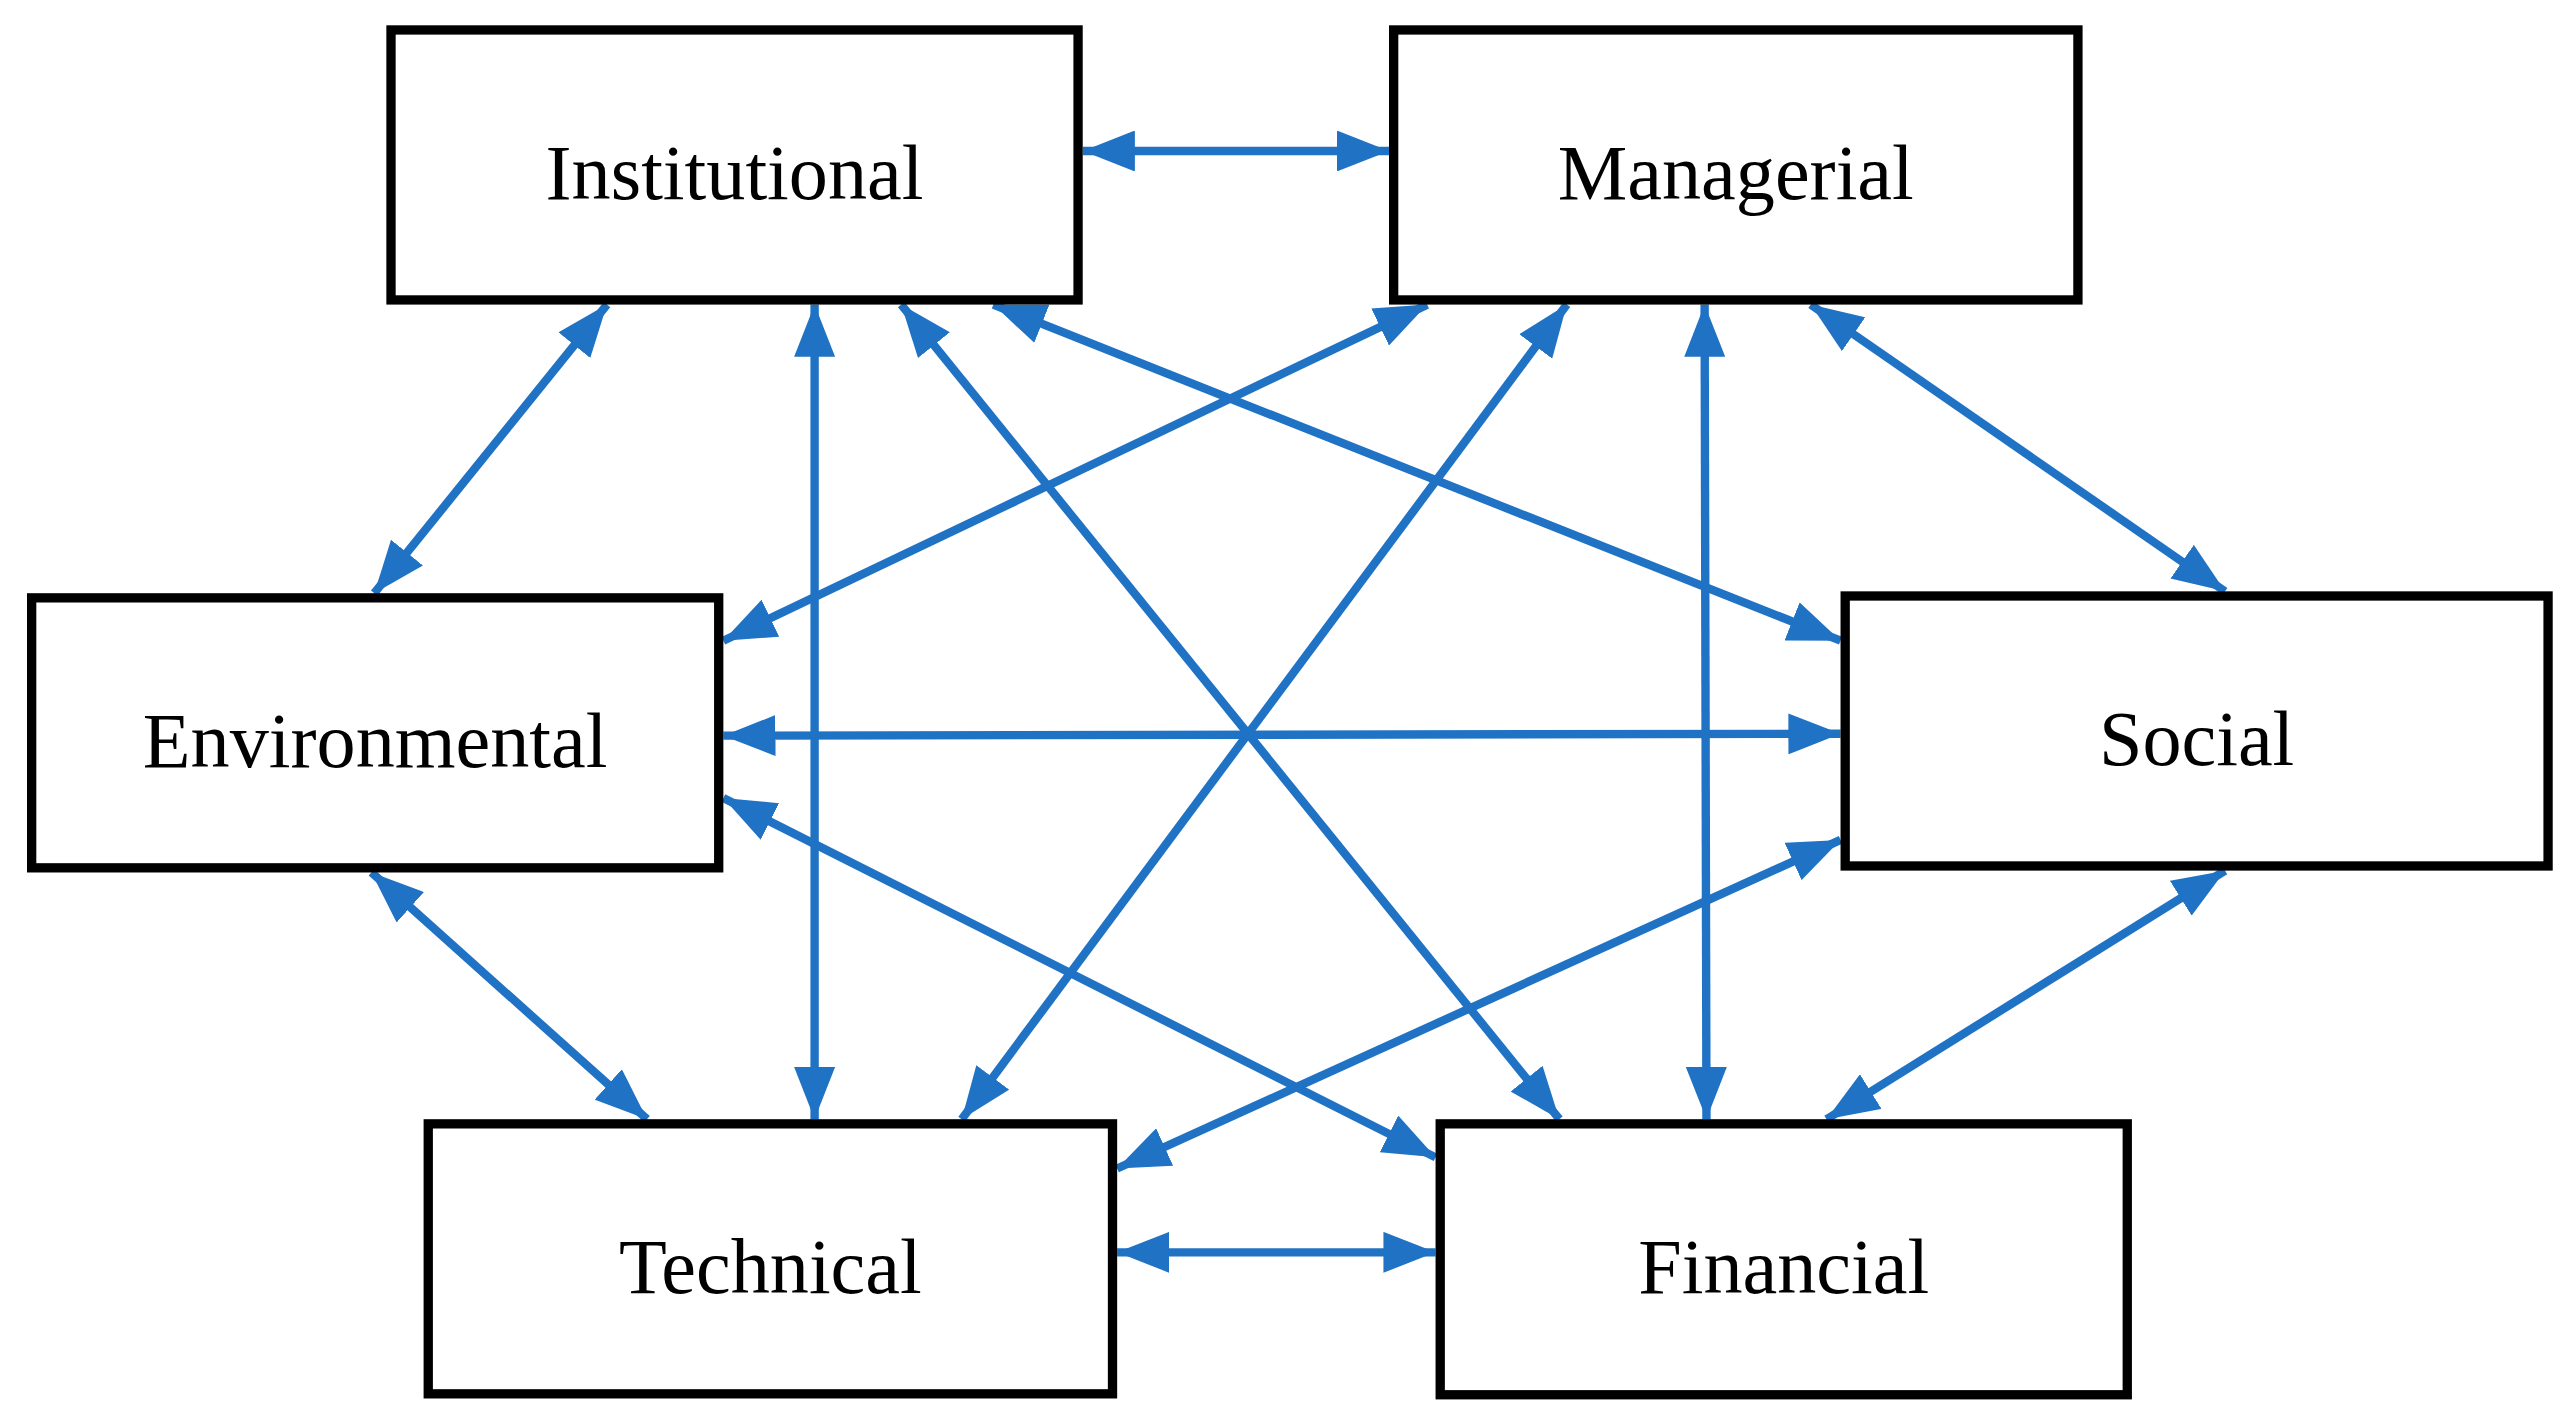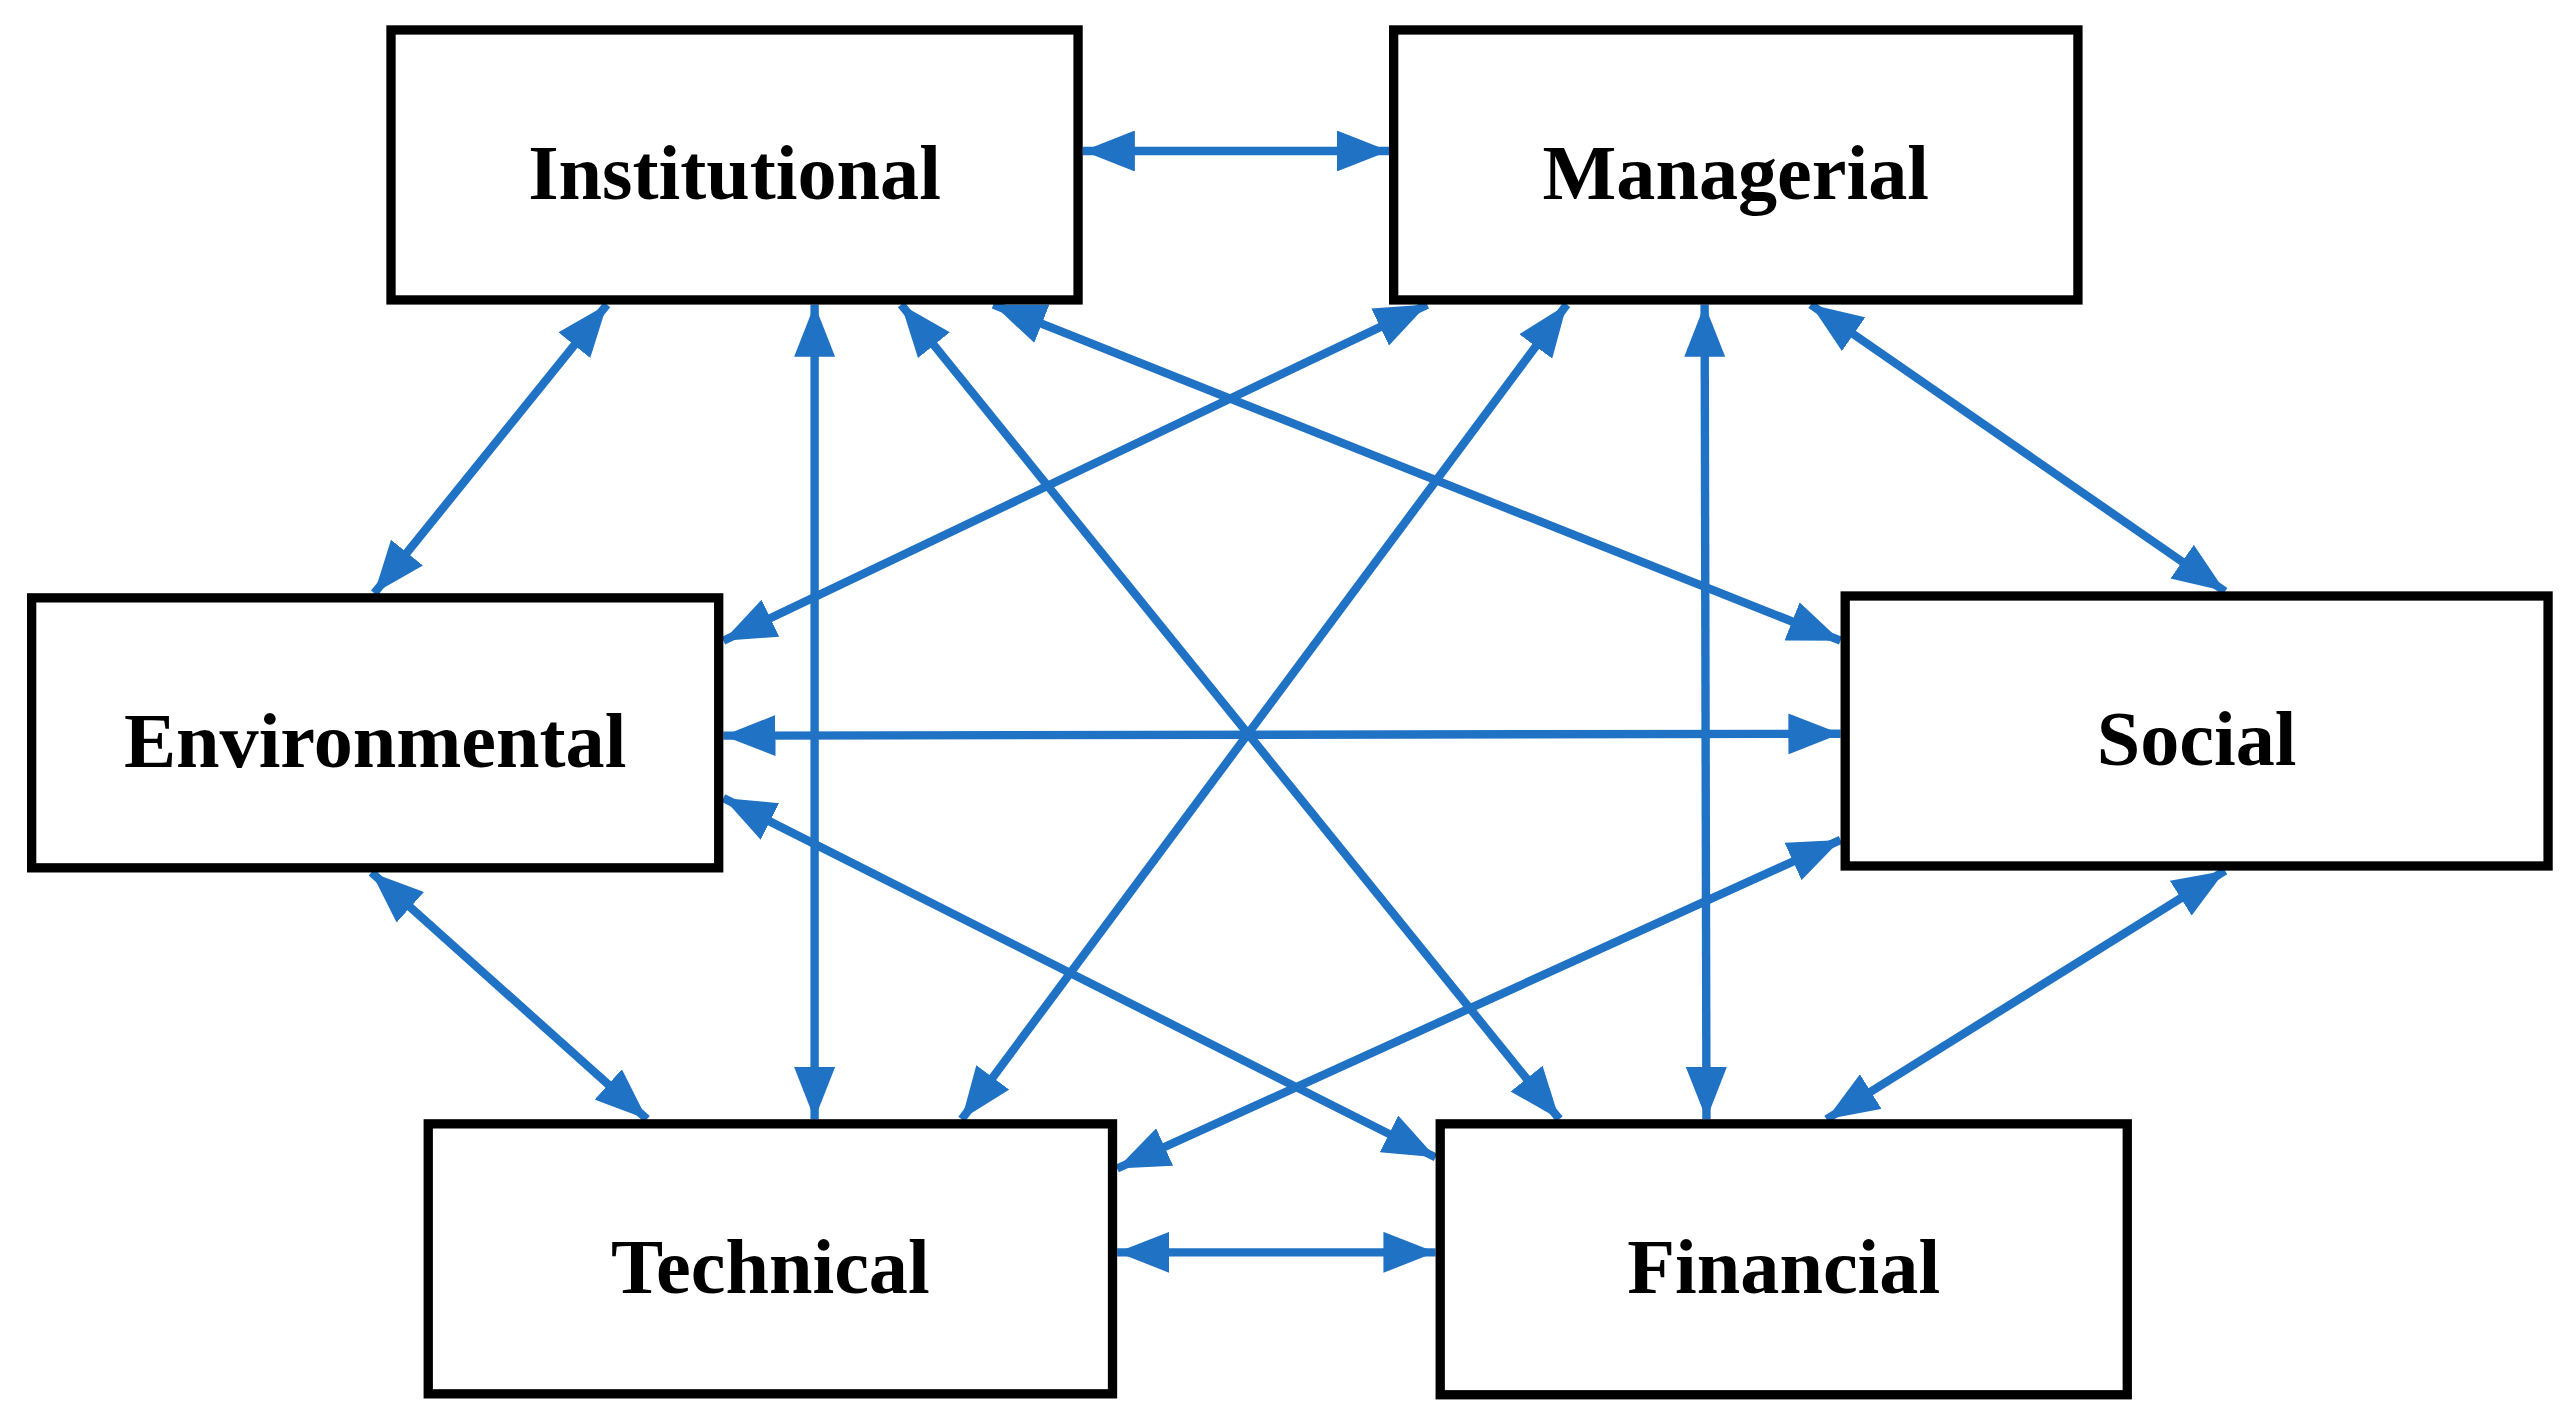--- a/index.html
+++ b/index.html
@@ -1,17 +1,17 @@
 <!DOCTYPE html>
 <html style="font-size:15px"><head>
 <meta charset="utf-8">
 <style>
   html,body{margin:0;padding:0;background:#ffffff;}
   body{width:2576px;height:1421px;overflow:hidden;font-family:"Liberation Serif",serif;}
-  figure{margin:0;width:2576px;height:1320px;font-weight:bold;}
+  figure{margin:0;width:2576px;height:1320px;}
   svg{display:block;}
   .node-label{font-family:"Liberation Serif",serif;font-size:84px;fill:#000000;}
 </style>
 </head>
 <body>
 
 <figure>
   <svg id="diagram-svg" width="2576" height="1421" viewBox="0 0 2767 1526" xmlns="http://www.w3.org/2000/svg">
     <defs>
       <marker id="arrow-head" markerUnits="userSpaceOnUse" markerWidth="56" markerHeight="44" refX="56" refY="22" orient="auto-start-reverse">

